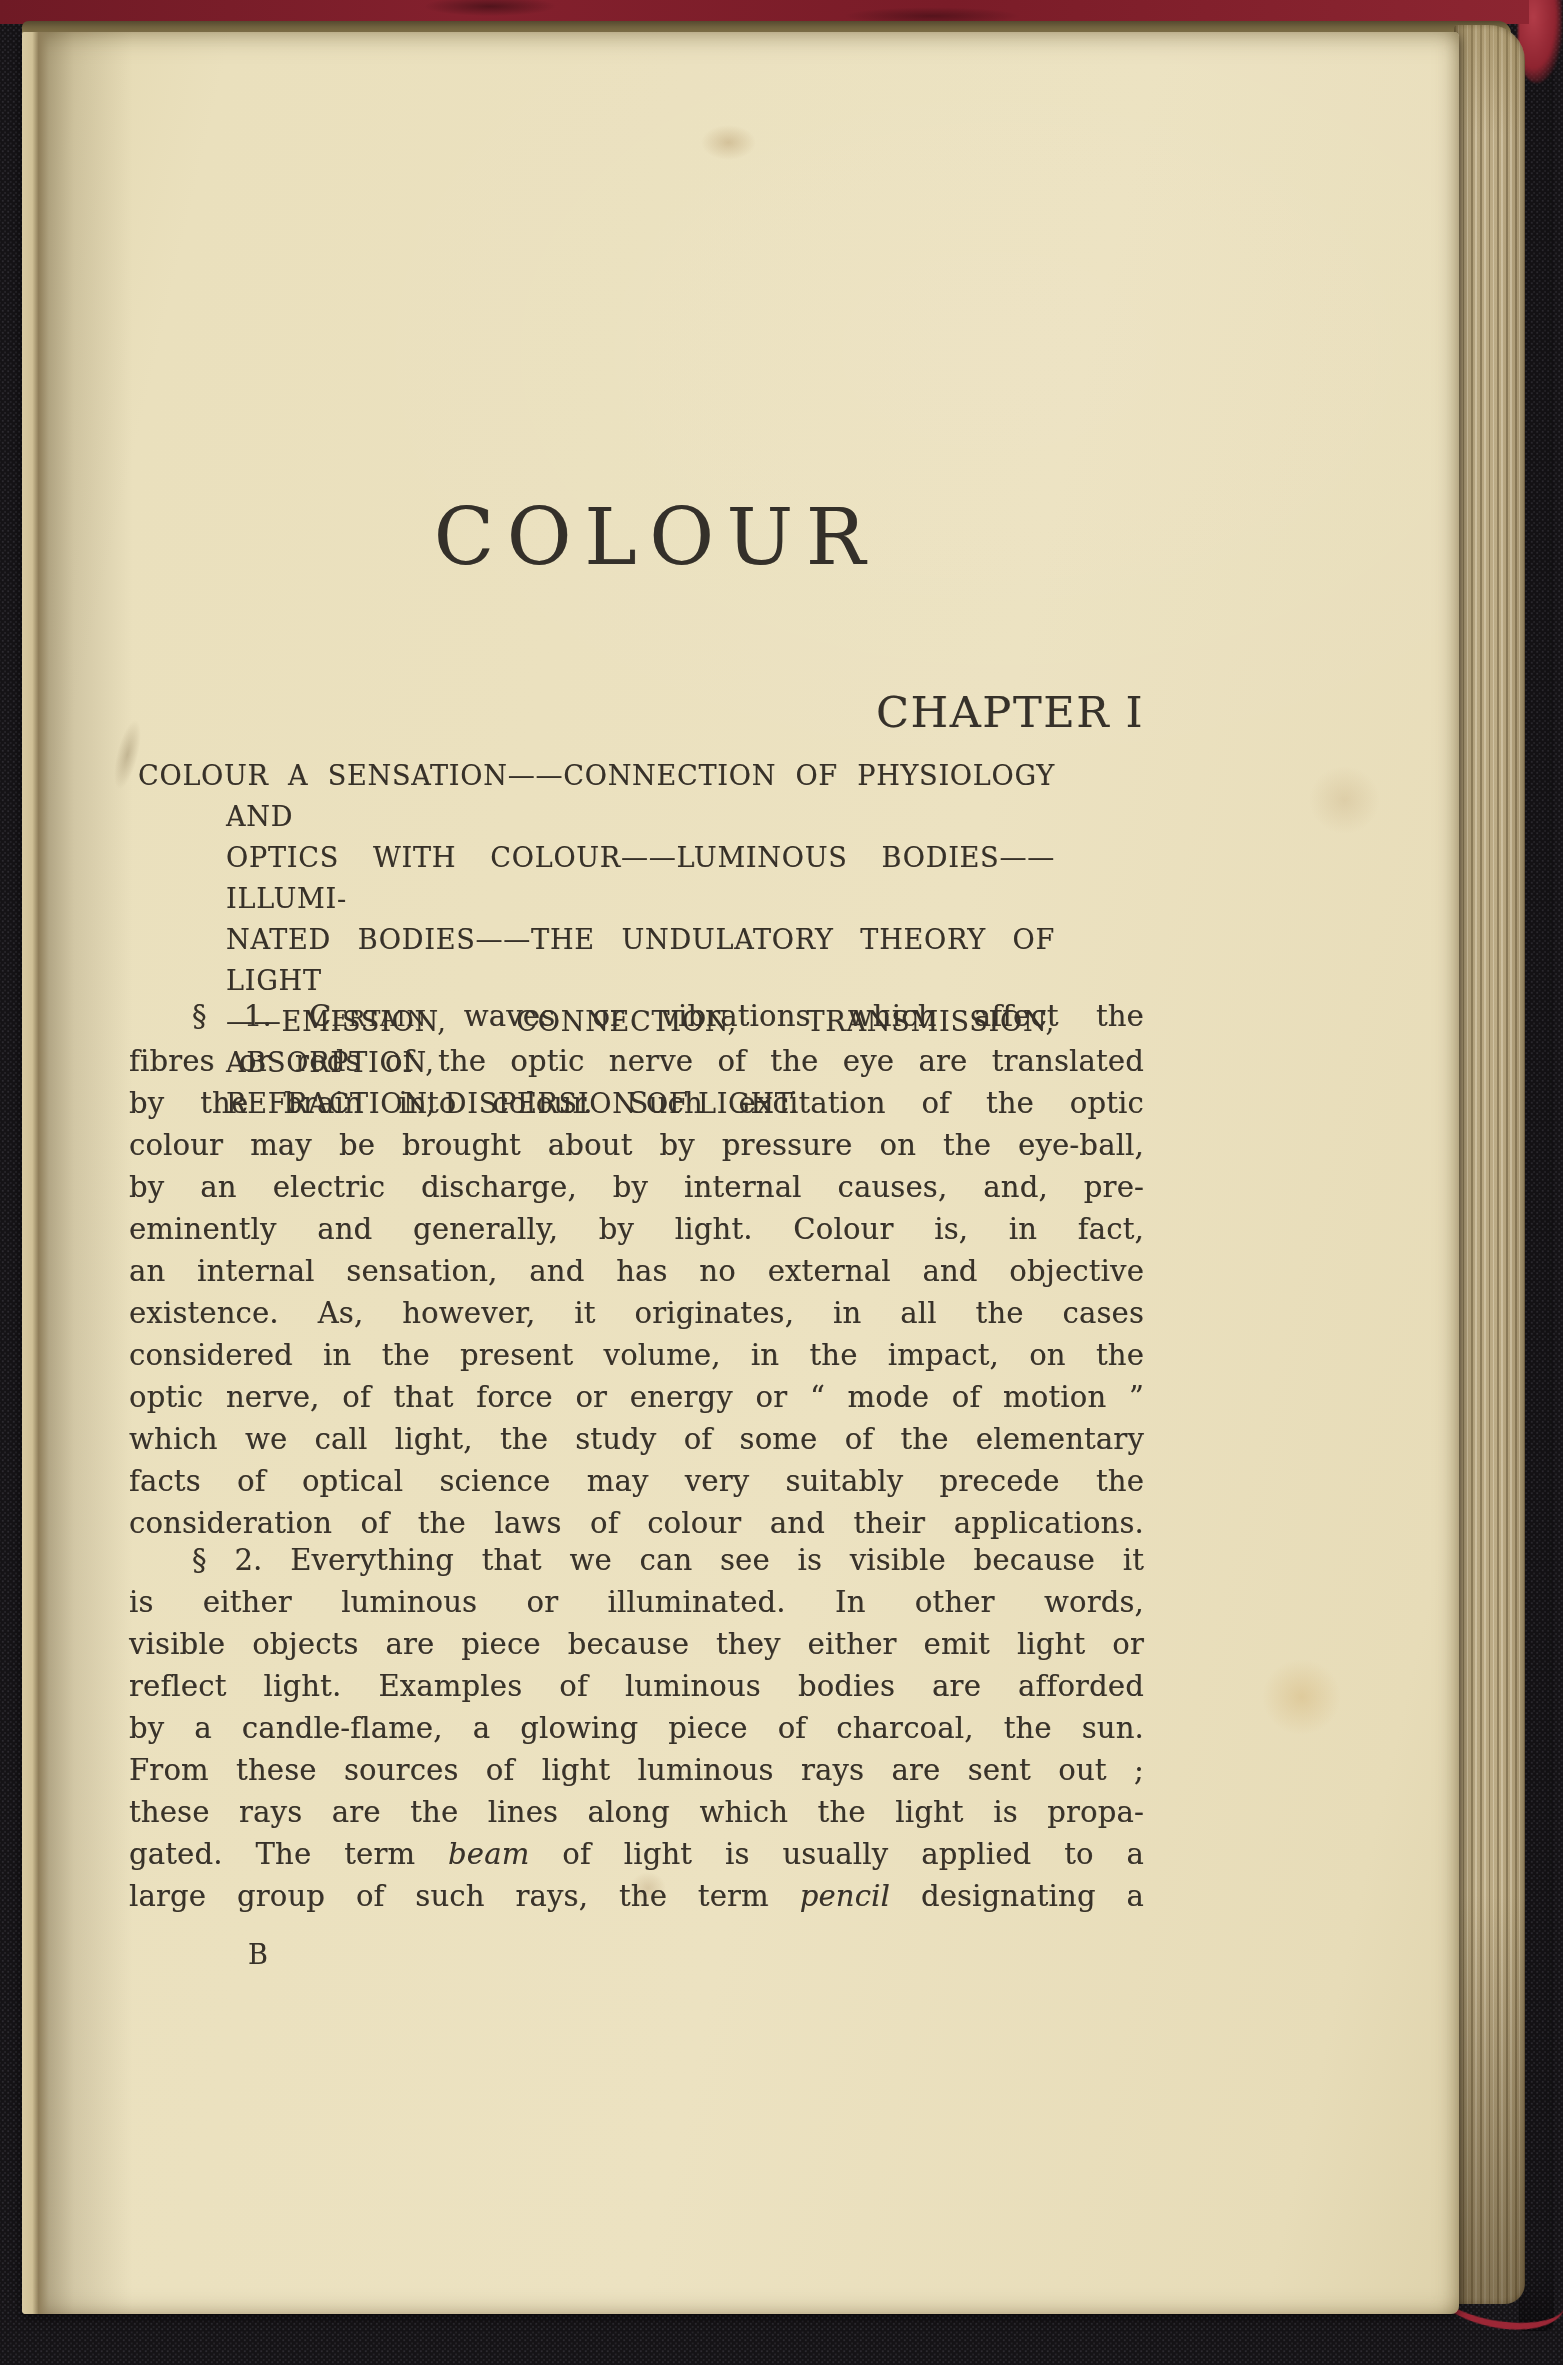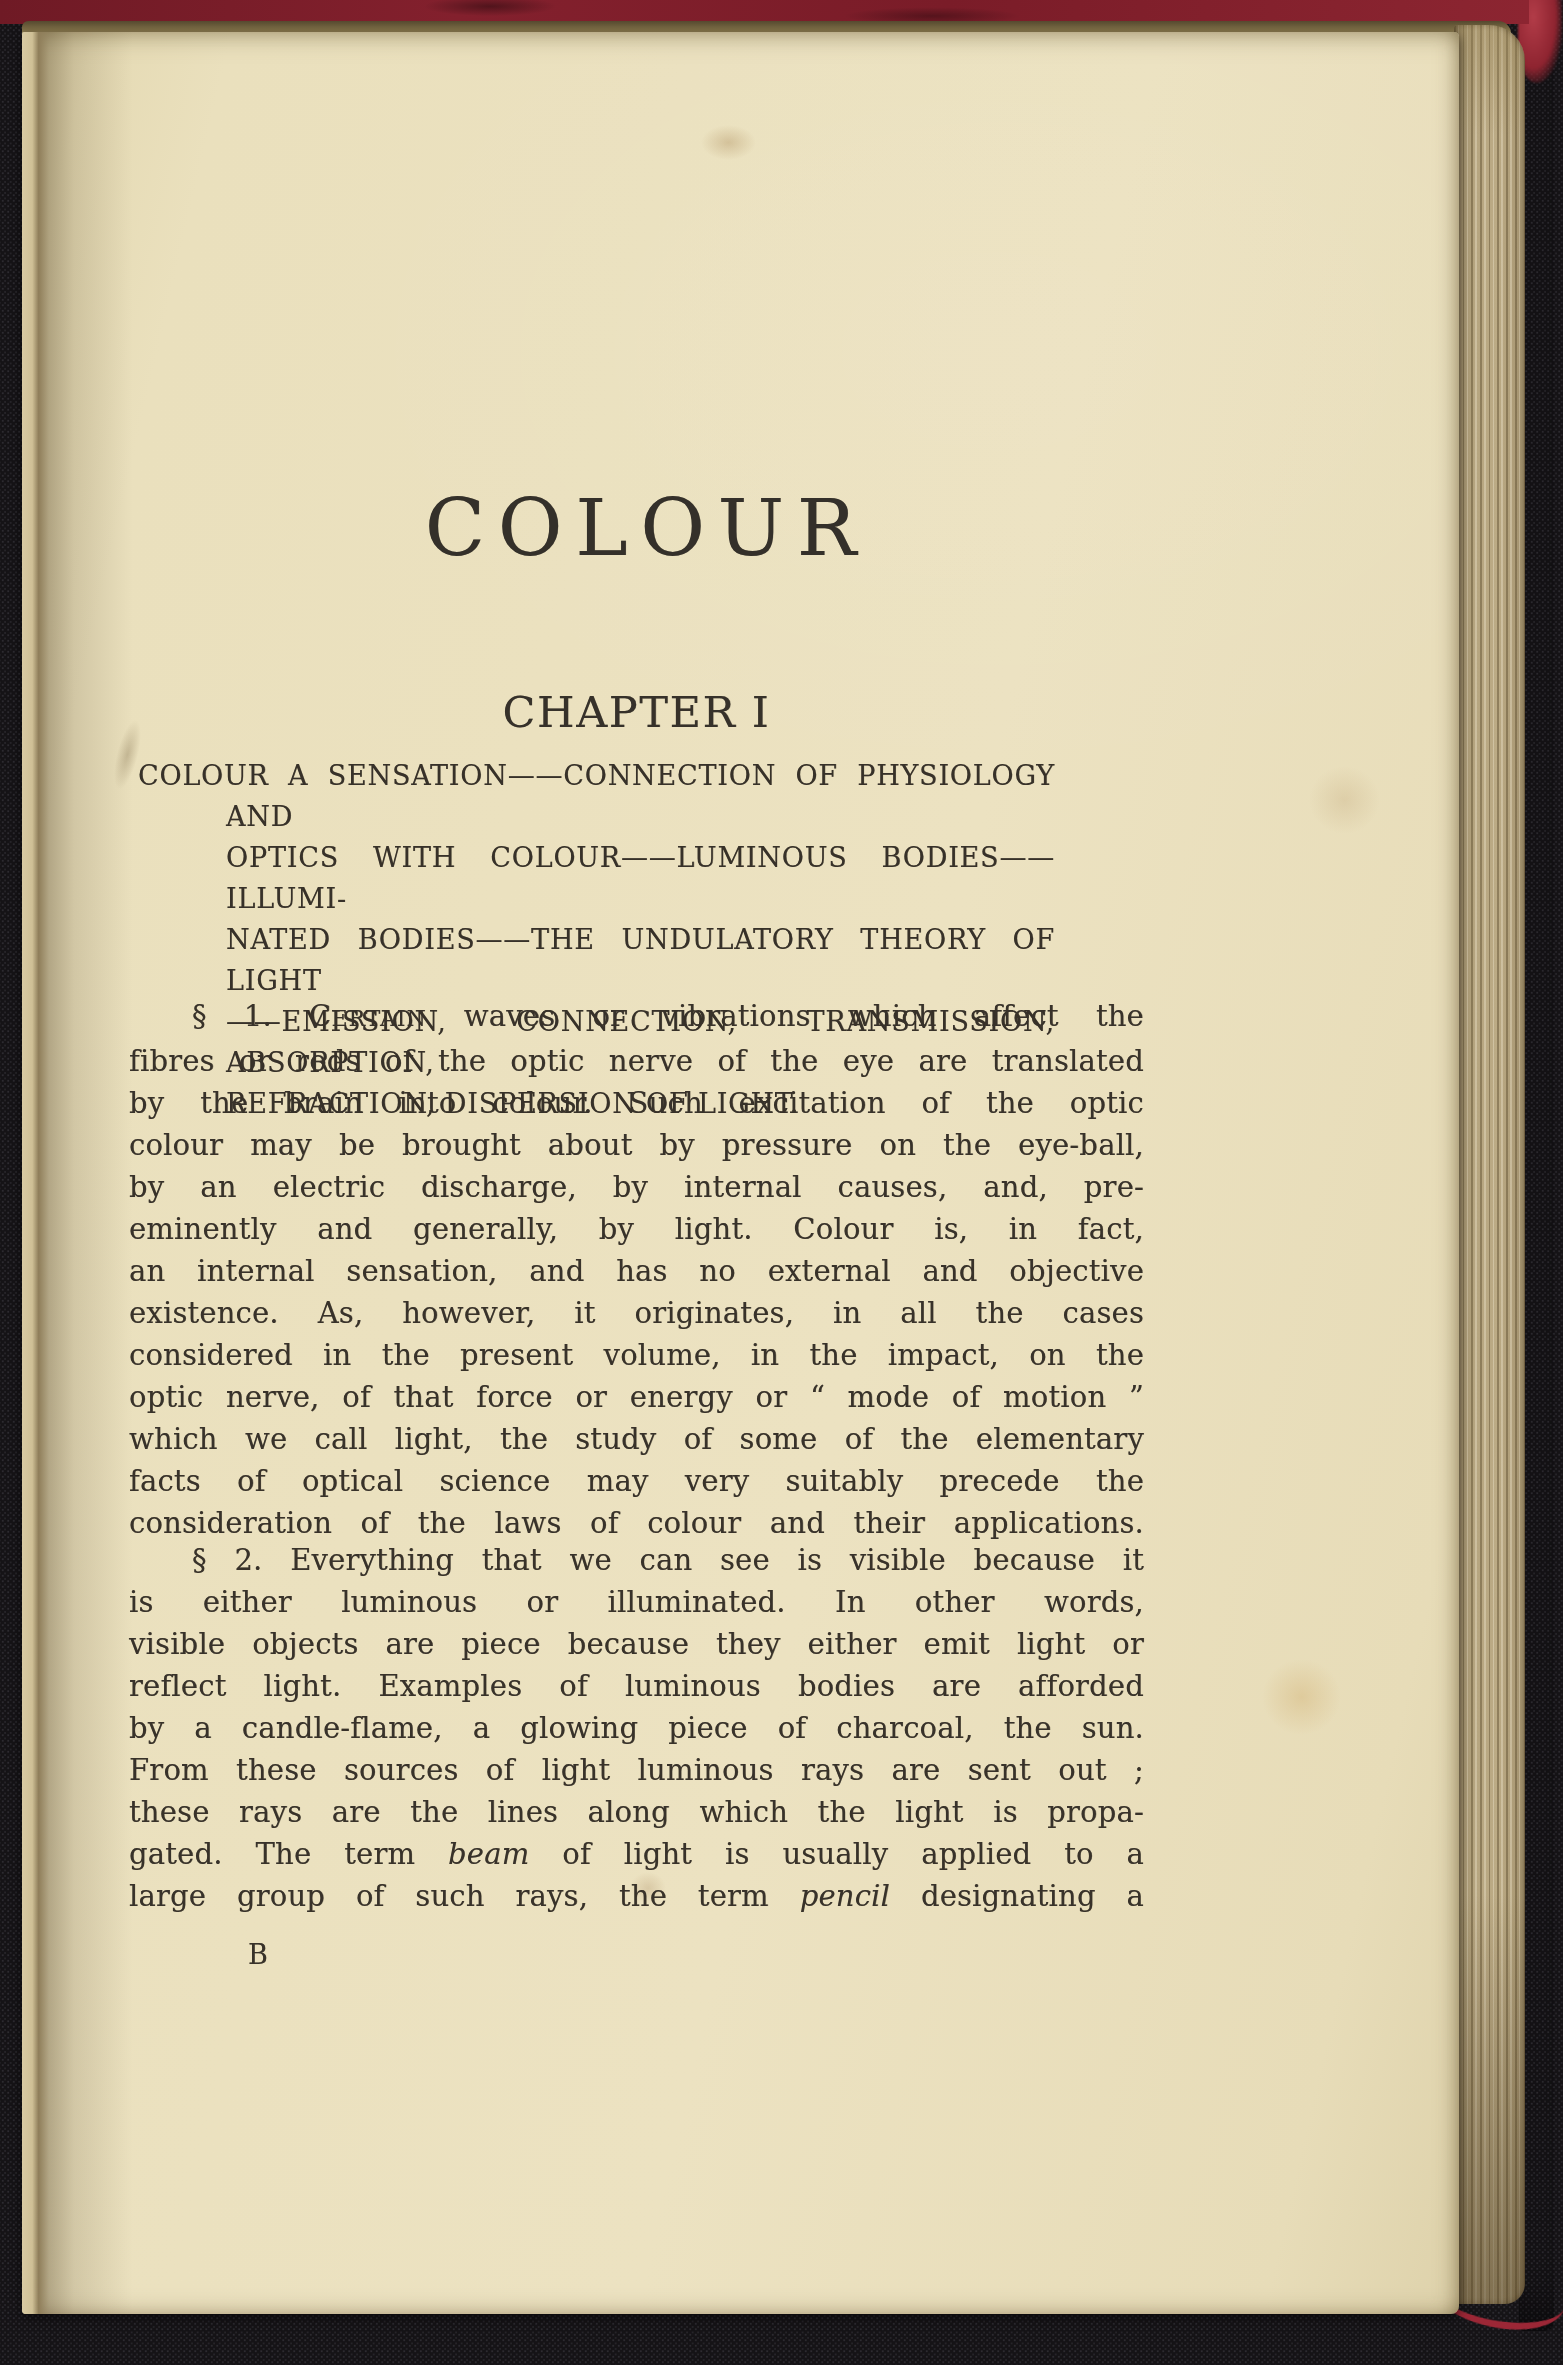--- a/index.html
+++ b/index.html
@@ -92,21 +92,21 @@
   .stain.s4{left:608px;top:1840px;width:36px;height:32px;background:radial-gradient(closest-side,rgba(140,100,55,.2),rgba(140,100,55,0));}
   .stain.s5{left:95px;top:687px;width:20.5px;height:71px;background:radial-gradient(closest-side,rgba(110,90,55,.3),rgba(110,90,55,0));transform:rotate(14deg);}
 
   .txt{position:absolute;text-shadow:0.3px 0.3px 0.6px rgba(52,44,30,.45);}
   .title{
     left:107px;top:452px;width:1015px;text-align:center;
     font-size:79px;line-height:81px;letter-spacing:12.6px;padding-left:12.6px;
     color:#34302a;
   }
   .chapter{
-    left:107px;top:658px;width:1015px;text-align:center;
+    left:107px;top:658px;width:1015px;text-align:right;
     font-size:43px;line-height:45px;letter-spacing:1.6px;font-weight:normal;margin:0;
     color:#36312a;
   }
   .synopsis{
     left:116px;top:723px;width:917px;padding-left:88px;
     font-size:27px;line-height:41px;letter-spacing:0.8px;
     color:#373129;
   }
   .synopsis .line:first-child{text-indent:-88px;}
   .para{
@@ -114,21 +114,21 @@
     font-size:29px;line-height:42px;letter-spacing:0.2px;
     color:#38322a;
   }
   .p1{top:963px;}
   .p2{top:1507px;}
   .para .line:first-child{text-indent:63px;}
   .line{text-align:justify;text-align-last:justify;}
   .synopsis .line.last{text-align-last:left;}
   .sc{font-size:.76em;letter-spacing:0.9px;}
   .sig{left:226px;top:1906px;font-size:27px;line-height:33px;color:#38322a;}
-  h1,h2{margin:4px;font-weight:normal;}
+  h1,h2{margin:13px;font-weight:normal;}
 </style>
 </head>
 <body>
 
 <div class="scene">
   <div class="cover-right"></div>
   <div class="thread"></div>
   <div class="cover-top"></div>
   <div class="edge-top"></div>
   <div class="fore-edge"></div>

